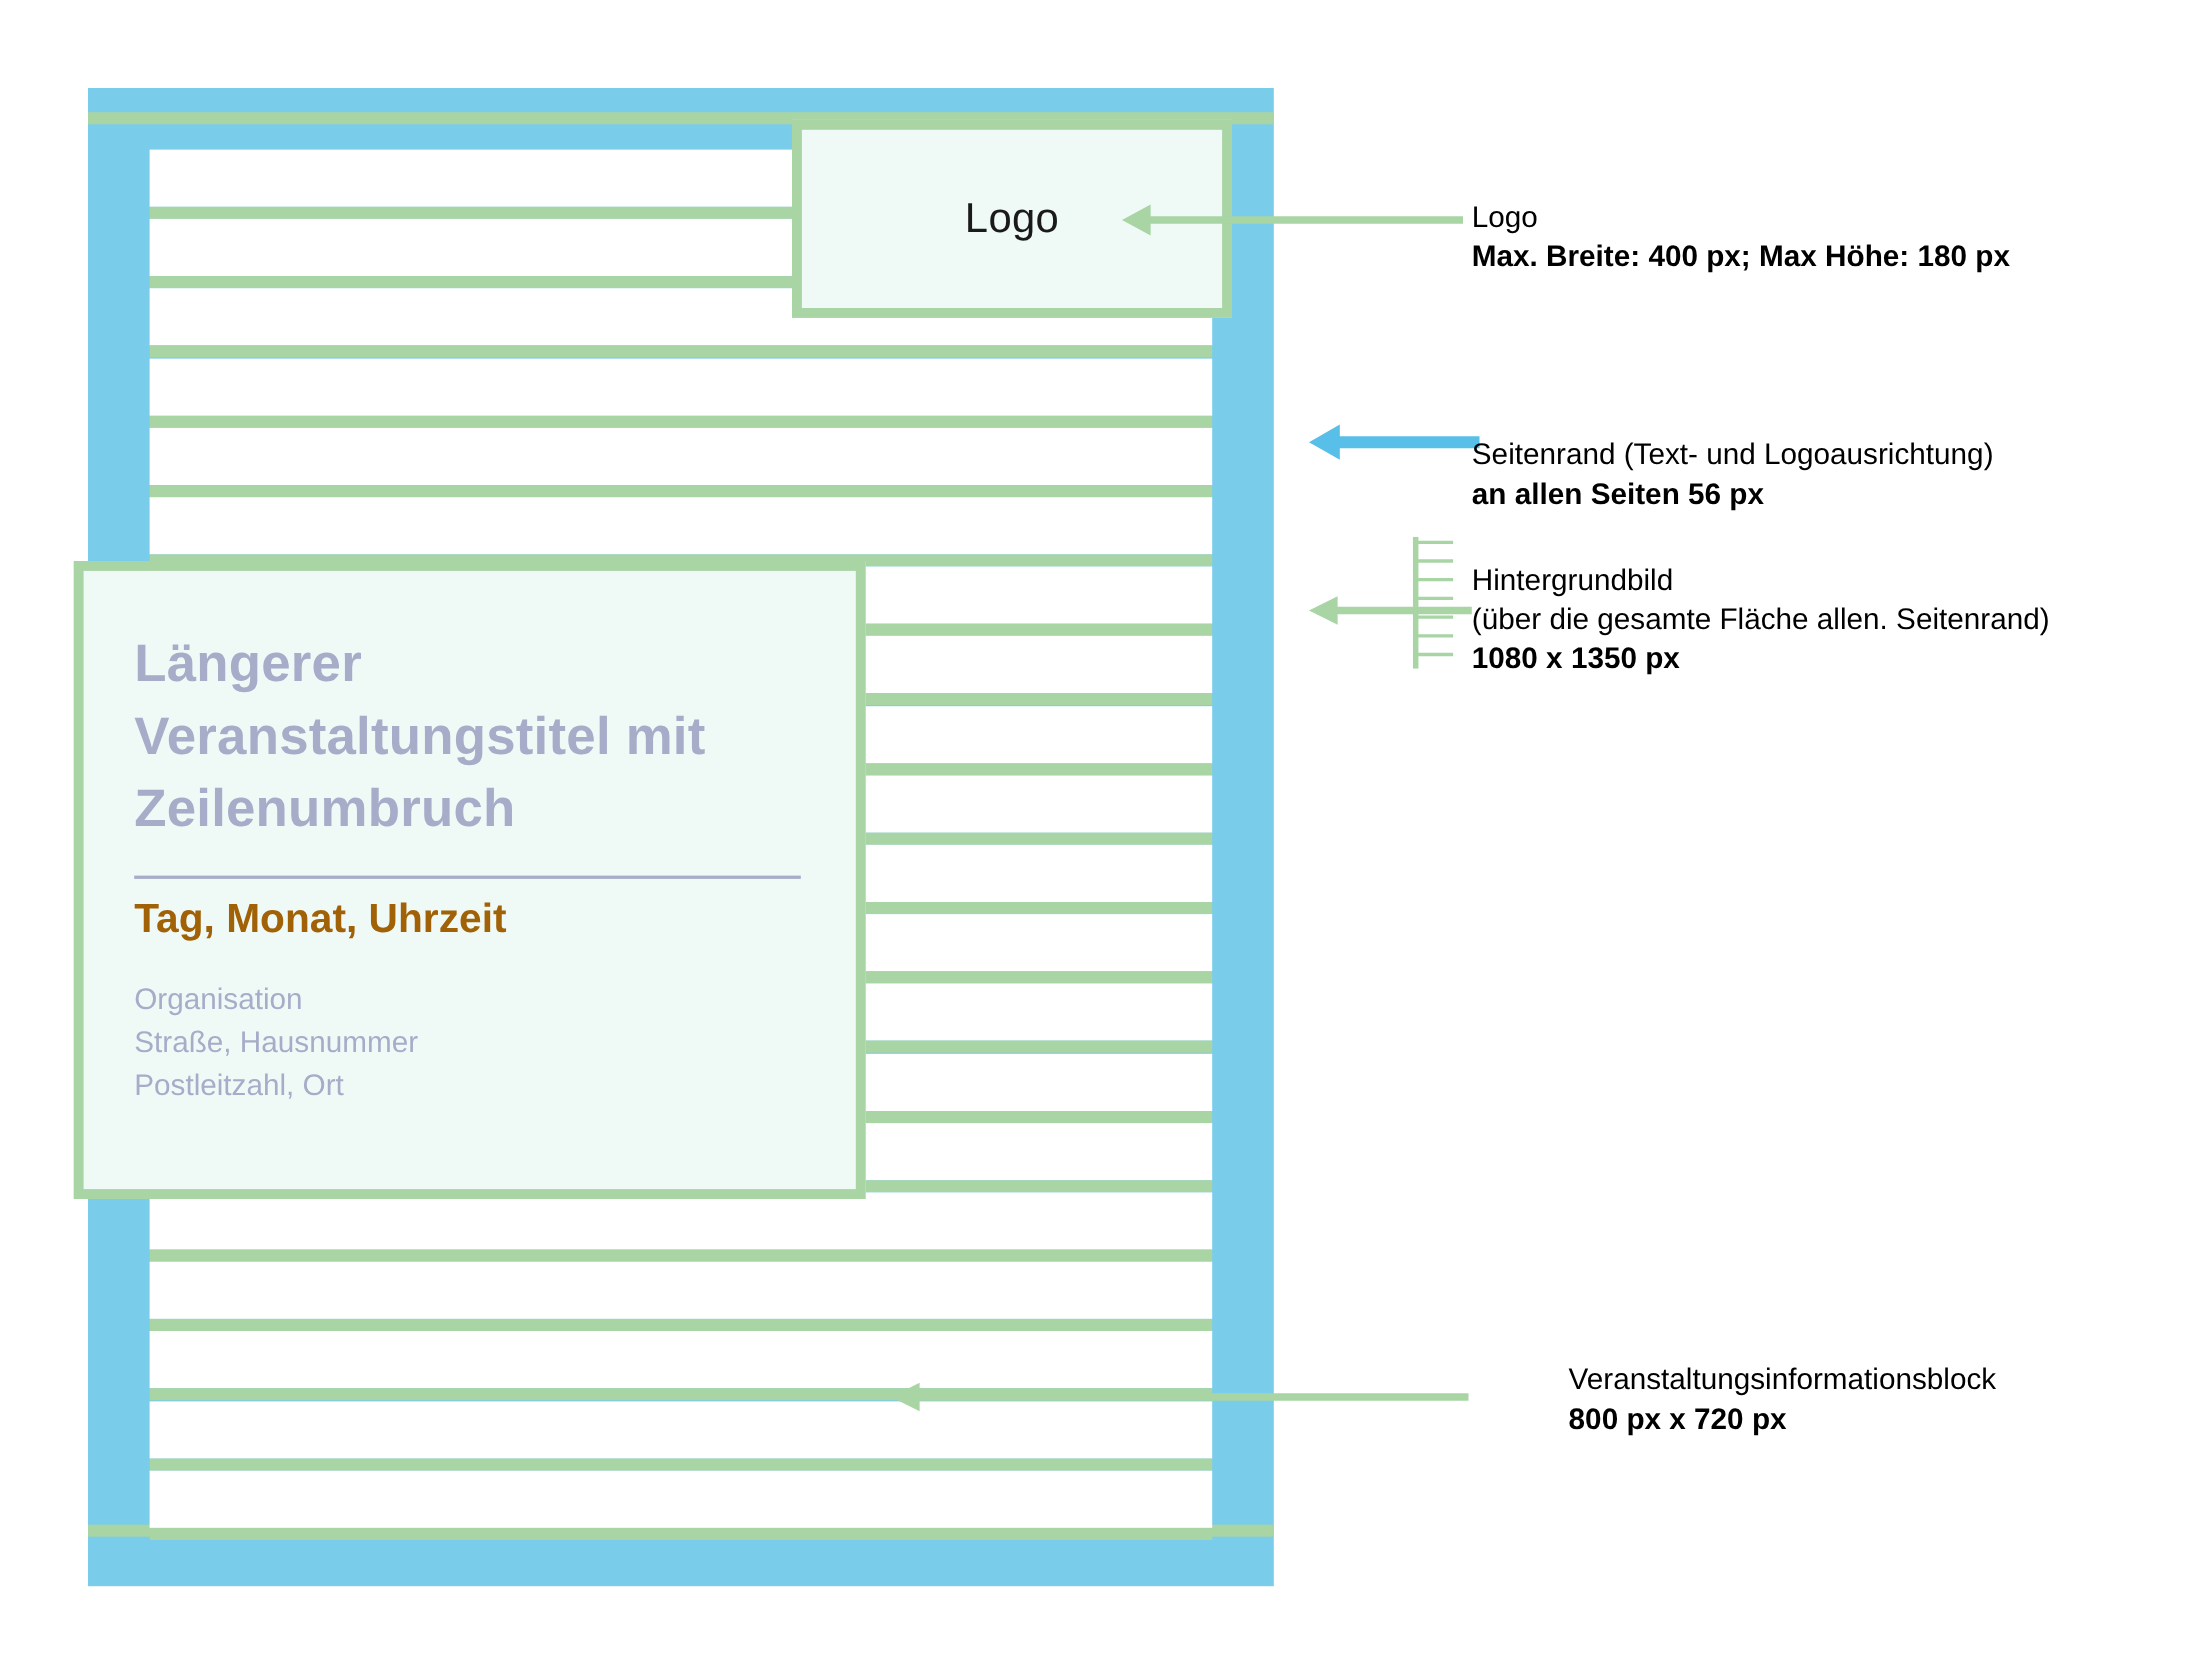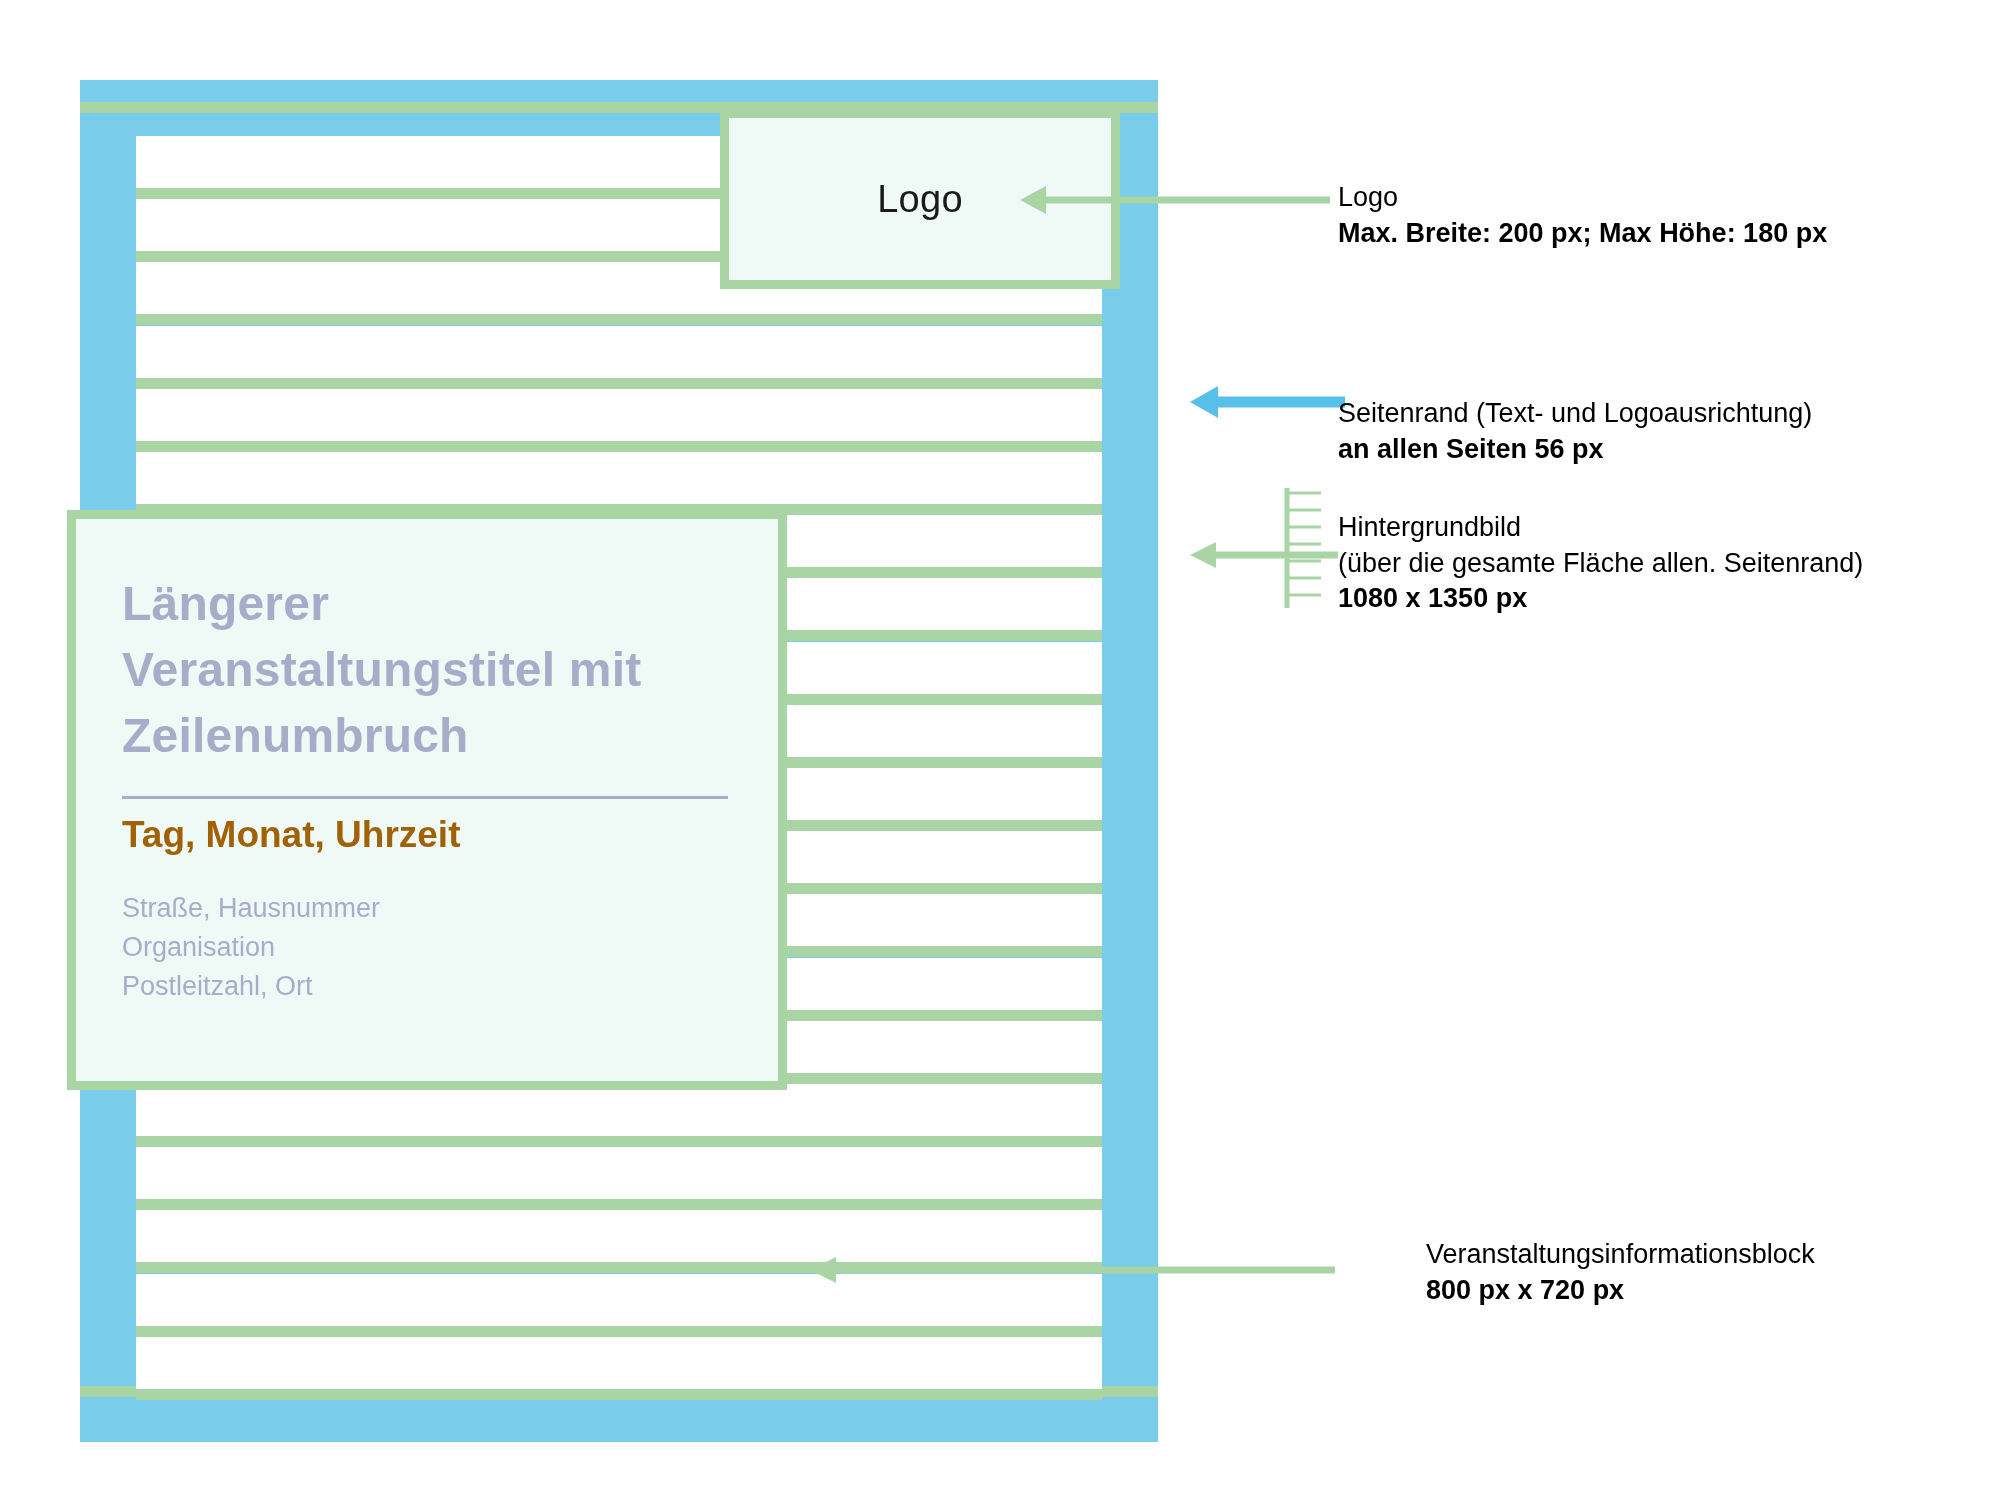--- a/index.html
+++ b/index.html
@@ -160,34 +160,34 @@
 
     <div class="info-box">
       <div class="info-title">
         <div>Längerer</div>
         <div>Veranstaltungstitel mit</div>
         <div>Zeilenumbruch</div>
       </div>
       <div class="info-rule"></div>
       <div class="info-date">Tag, Monat, Uhrzeit</div>
       <div class="info-address">
+        <div>Organisation</div>
         <div>Straße, Hausnummer</div>
-        <div>Organisation</div>
         <div>Postleitzahl, Ort</div>
       </div>
     </div>
   </div>
 
   <svg class="arrow-svg" style="left:1020px; top:183px; width:320px; height:34px;">
     <line x1="310" y1="17" x2="22" y2="17" stroke="#a9d4a4" stroke-width="7"></line>
     <polygon points="0,17 26,3 26,31" fill="#a9d4a4"></polygon>
   </svg>
   <div class="anno" style="left:1338px; top:180px;">
     <div class="l1">Logo</div>
-    <div class="l2">Max. Breite: 200 px; Max Höhe: 180 px</div>
+    <div class="l2">Max. Breite: 400 px; Max Höhe: 180 px</div>
   </div>
 
   <svg class="arrow-svg" style="left:1190px; top:385px; width:160px; height:34px;">
     <line x1="155" y1="17" x2="22" y2="17" stroke="#58bfe8" stroke-width="11"></line>
     <polygon points="0,17 28,1 28,33" fill="#58bfe8"></polygon>
   </svg>
   <div class="anno" style="left:1338px; top:396px;">
     <div class="l1">Seitenrand (Text- und Logoausrichtung)</div>
     <div class="l2">an allen Seiten 56 px</div>
   </div>

